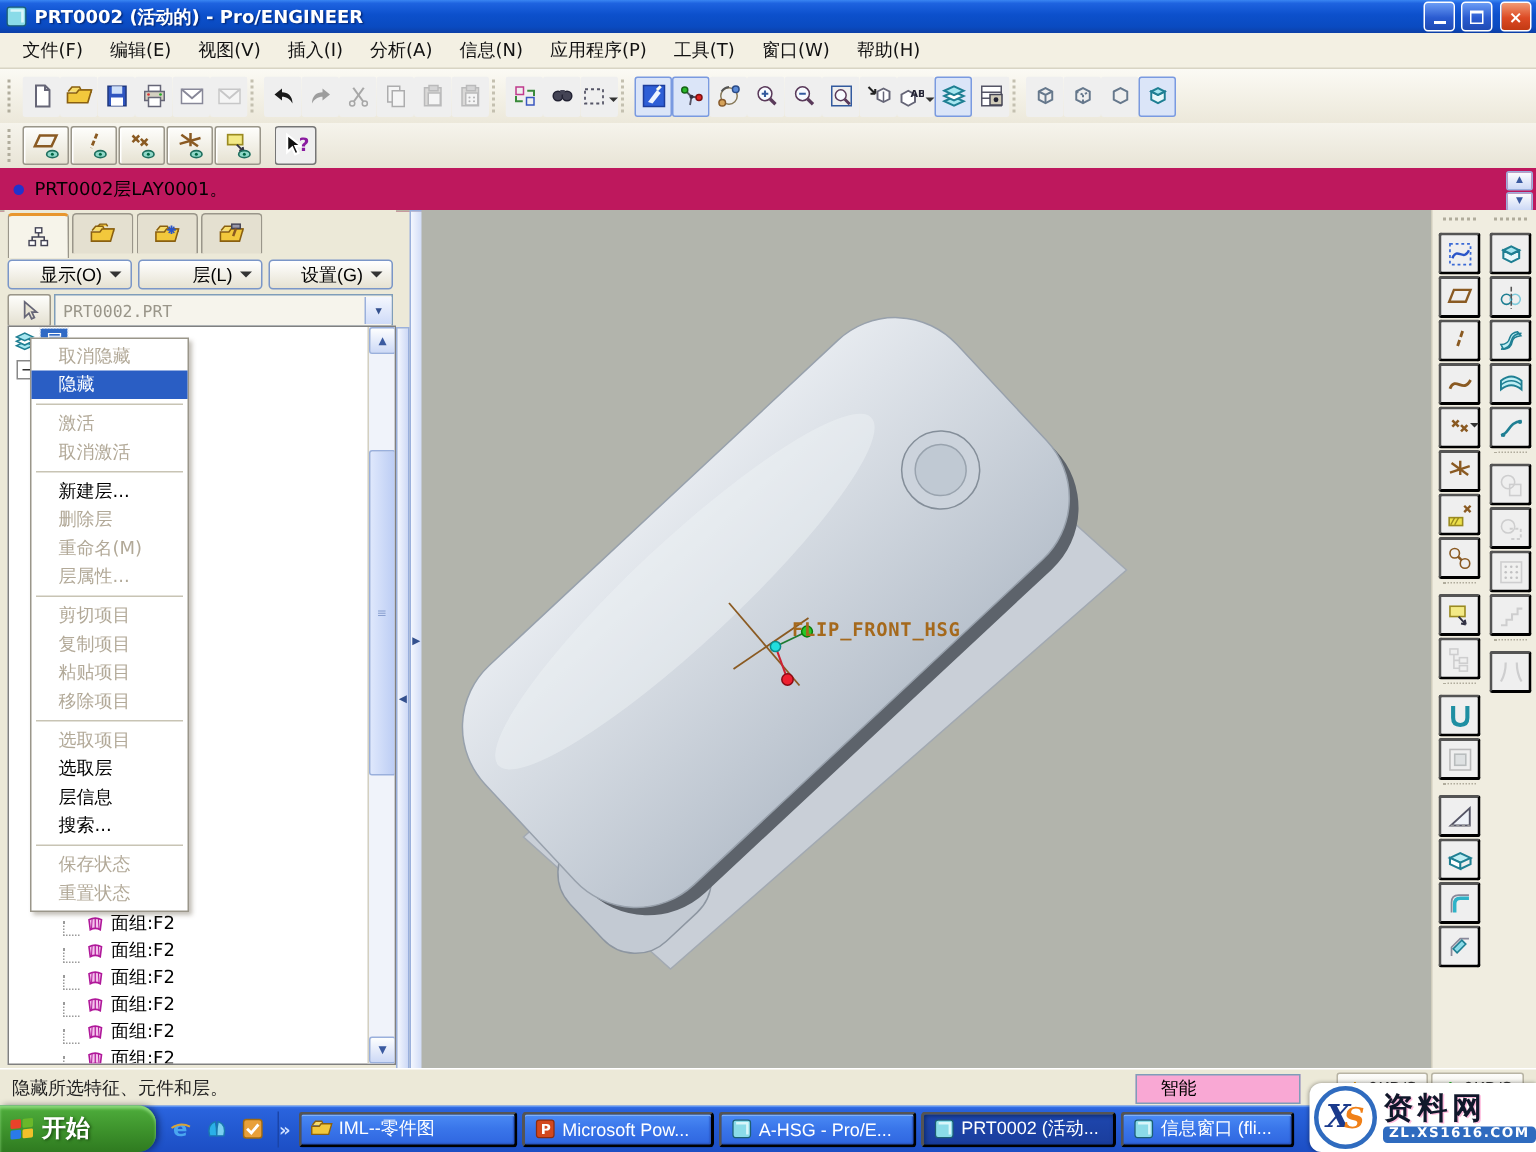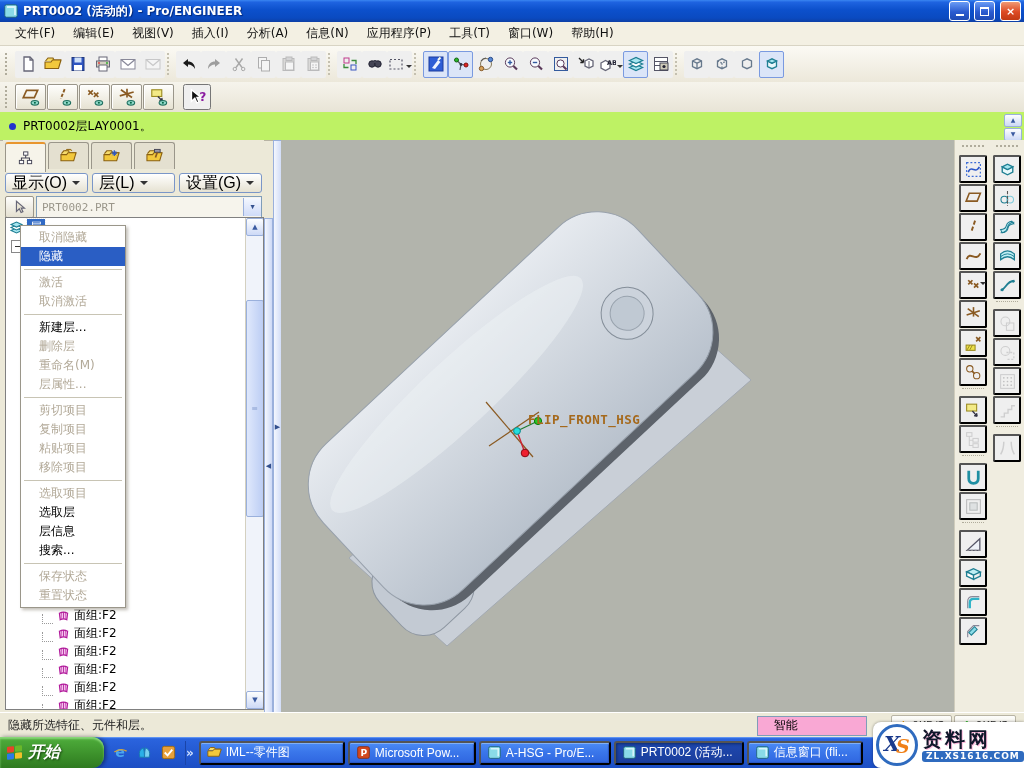--- a/index.html
+++ b/index.html
@@ -32,36 +32,36 @@
   .tbsep{width:5px;height:22px;margin:0 2px;border-left:2px dotted #c4c0b0}
   .tbbtn{width:25px;height:27px;display:flex;align-items:center;justify-content:center;border:1px solid transparent;border-radius:2px;position:relative}
   .tbbtn.on{background:#dbe5f8;border-color:#7a9ae0}
   .tbbtn.dis svg{opacity:.38;filter:grayscale(.9)}
   .tbbtn .ddm{width:0;height:0;border:3px solid transparent;border-top-color:#333;margin-left:1px;margin-top:8px}
   .raised{width:31px;height:26px;margin-right:1px;border-radius:2px;display:flex;align-items:center;justify-content:center;
     background:linear-gradient(#fefefc,#e6e2d2);border:1px solid #9a968a;box-shadow:inset 1px 1px 0 #fff}
   .helpbtn{width:28px;height:26px;display:flex;align-items:center;justify-content:center;margin-left:8px}
 
   
-  #msgbar{position:absolute;left:0;top:112px;right:0;height:28px;background:#bef264;border-bottom:1px solid #b8b4a4;
+  #msgbar{position:absolute;left:0;top:112px;right:0;height:28px;background:#be185d;border-bottom:1px solid #b8b4a4;
     display:flex;align-items:center;gap:7px;padding-left:9px}
   #msgbullet{width:7px;height:7px;border-radius:50%;background:#2233cc}
   #msgscroll{position:absolute;right:2px;top:2px;display:flex;flex-direction:column;gap:1px}
   .msb{width:16px;height:11px;background:linear-gradient(#fdfefe,#cdd9f6);border:1px solid #9ab0dc;border-radius:2px;
     color:#3a5aa0;font-size:6px;line-height:9px;text-align:center}
 
   
   #navpanel{position:absolute;left:3px;top:140px;width:261px;height:572px;background:#ece9d8}
   #navtabs{display:flex;gap:2px;padding:2px 0 0 2px;height:28px}
   .tab{width:39px;height:26px;background:#e4e0d0;border:1px solid #9a968a;border-bottom:none;border-radius:3px 3px 0 0;
     display:flex;align-items:center;justify-content:center}
   .tab.active{background:#f6f4ea;border-top:2px solid #e8962e;height:28px}
   #navbtns{display:flex;gap:4px;padding:3px 2px 2px 2px}
   .navbtn{flex:1;height:20px;border:1px solid #7a96c8;border-radius:3px;background:linear-gradient(#ffffff,#e6e2d2);
-    display:flex;align-items:center;justify-content:flex-start;gap:5px;white-space:nowrap;font-size:16px}
+    display:flex;align-items:center;justify-content:flex-end;gap:5px;white-space:nowrap;font-size:12px}
   .caret{width:0;height:0;border:4px solid transparent;border-top-color:#333;margin-top:4px}
   #selrow{display:flex;gap:2px;padding:1px 2px;align-items:center}
   #selarrowbtn{width:27px;height:20px;border:1px solid #9a968a;border-radius:2px;background:linear-gradient(#fefefc,#e4e0d0);
     display:flex;align-items:center;justify-content:center}
   #combo{flex:1;height:20px;border:1px solid #7f9db9;background:#f6f4ec;display:flex;align-items:center;color:#9a968a;
     padding-left:5px;font-family:"DejaVu Sans Mono","Liberation Mono",monospace;font-size:11px}
   #combo .cbtn{margin-left:auto;width:17px;height:18px;background:linear-gradient(#f4f7fe,#cfdbf8);border-left:1px solid #9ab0dc;
     display:flex;align-items:center;justify-content:center;color:#33508e;font-size:7px}
   #treebox{position:absolute;left:2px;right:0;top:77px;bottom:2px;background:#fff;border:1px solid #808080;overflow:hidden}
   .trow{display:flex;align-items:center;gap:3px;height:19px;padding-left:3px}
@@ -114,21 +114,21 @@
     background:linear-gradient(#fdfdfb,#e4e0d0);border:1px solid #b8b4a4;border-radius:2px;white-space:nowrap}
   .net-down{color:#e89a10;font-weight:bold}
   .net-up{color:#2ab82a;font-weight:bold}
 
   
   #taskbar{position:absolute;left:0;right:0;top:737px;height:31px;
     background:linear-gradient(180deg,#3a77e8 0%,#2a63dd 8%,#2258d0 55%,#1c4ec4 100%);box-shadow:inset 0 1px 0 #5e93f2;
     display:flex;align-items:center}
   #startbtn{width:97px;height:31px;border-radius:0 12px 12px 0;display:flex;align-items:center;gap:6px;padding-left:7px;
     background:linear-gradient(180deg,#4fae3c,#3b8f2a 60%,#2f7a20);box-shadow:inset 0 2px 2px #8ad87a,2px 0 4px rgba(0,0,20,.45);
-    color:#fff;font-weight:bold;font-style:italic;font-size:16px;text-shadow:1px 1px 2px #1a4a10}
+    color:#fff;font-weight:bold;font-size:16px;text-shadow:1px 1px 2px #1a4a10}
   #startflag{display:grid;grid-template-columns:7px 7px;grid-template-rows:6px 6px;gap:1px;transform:skewY(-6deg)}
   #startflag i{display:block;border-radius:1px}
   #ql{display:flex;align-items:center;gap:7px;padding:0 8px;border-right:1px solid #1a44a8;height:24px}
   #qlchev{color:#cfe0ff;font-size:12px;font-weight:bold}
   #tasks{display:flex;gap:3px;align-items:center;padding-left:5px}
   .task{height:24px;border-radius:3px;display:flex;align-items:center;gap:4px;padding:0 6px;color:#fff;font-size:12px;
     white-space:nowrap;overflow:hidden;background:linear-gradient(180deg,#4b8bf5,#3a76ea 45%,#2f66e0);
     box-shadow:inset 0 1px 0 #7fb0f8,inset -1px -1px 1px #2a55c0}
   .task.active{background:linear-gradient(180deg,#1e47ae,#1a3d9c);box-shadow:inset 1px 1px 3px #0c2a6e}
   #tasks .task:nth-child(1){width:146px}

